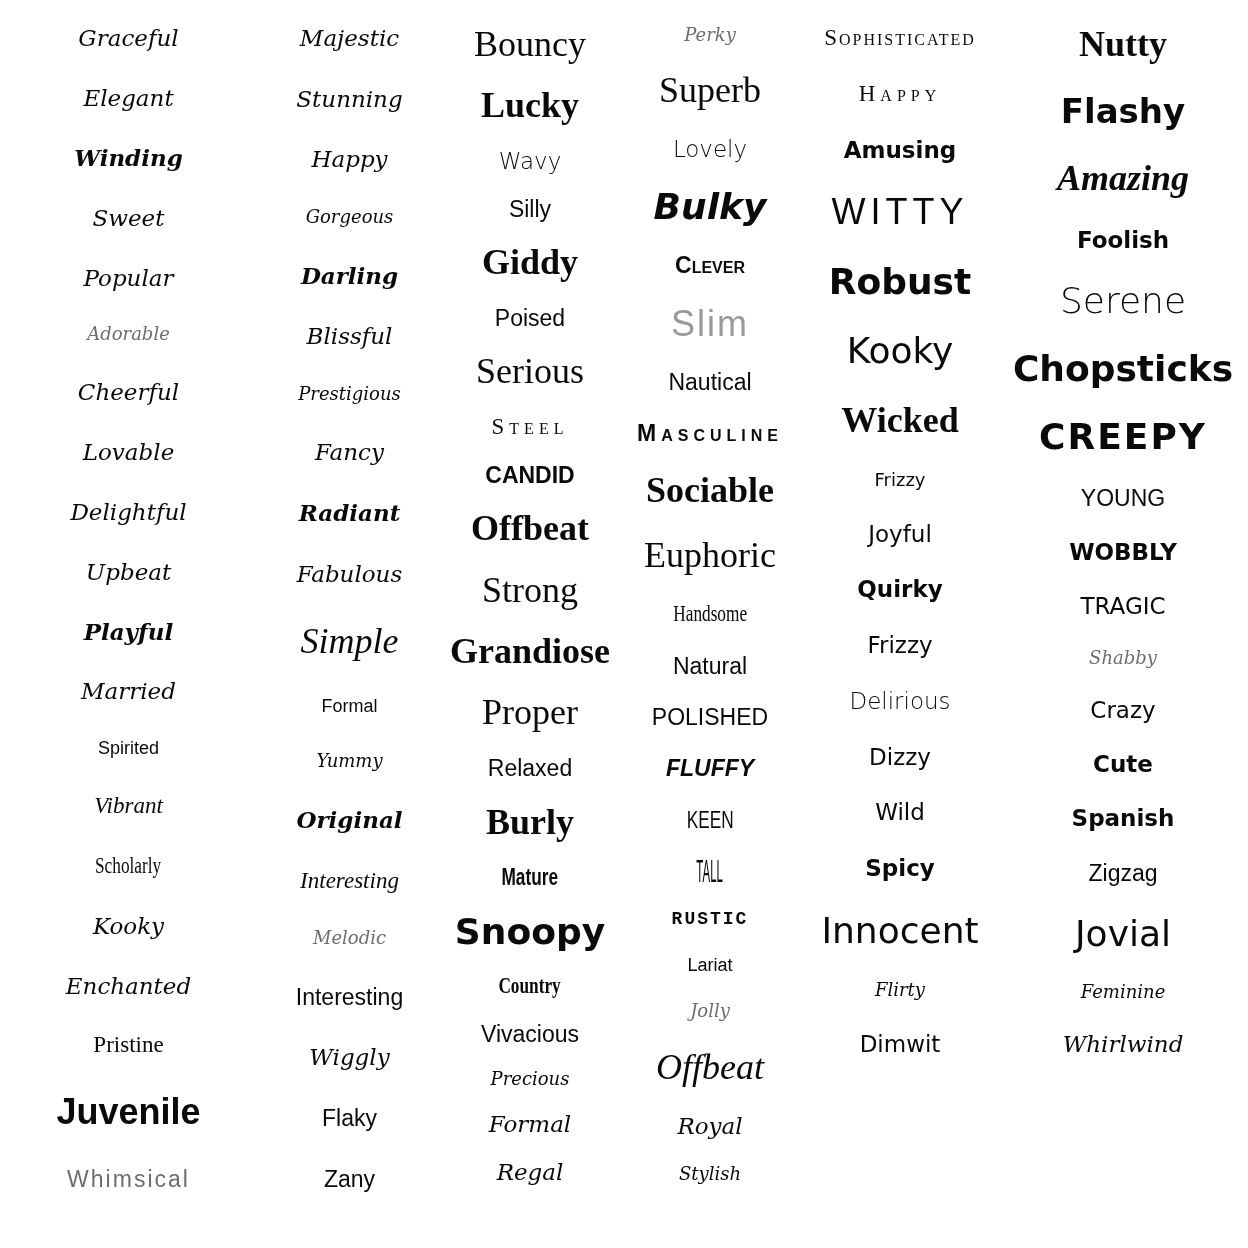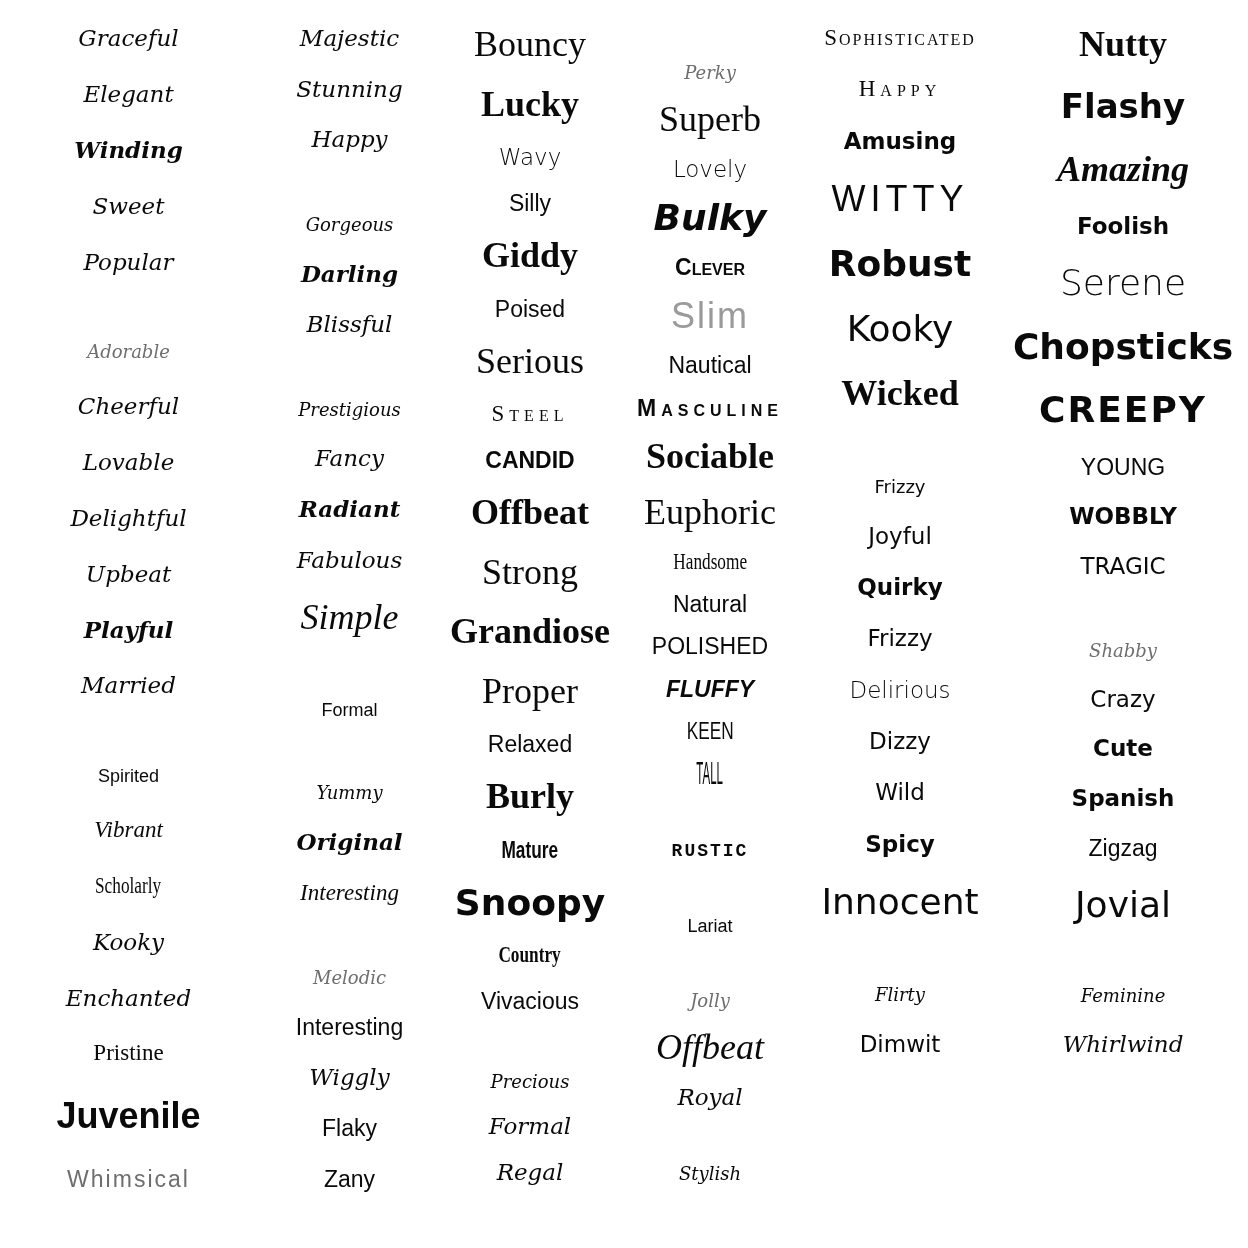--- a/index.html
+++ b/index.html
@@ -50,21 +50,21 @@
   
   .sp-1 { letter-spacing: 2px; }
   .sp-2 { letter-spacing: 5px; }
   
   .cond  { transform: scaleX(0.75); }
   .cond2 { transform: scaleX(0.5) scaleY(1.35); }
   .ital  { font-style: italic; }
   
   .gray  { color: #6e6e6e; }
   .gray2 { color: #9a9a9a; }
-  .sz-m   { font-size: 18px; margin-top: 38px; }
+  .sz-m   { font-size: 18px; }
   .sz-l   { font-size: 23px; }
   .sz-xl  { font-size: 36px; }
   .sz-xxl { font-size: 34px; }
 </style>
 </head>
 <body>
 
 <div class="poster">
   <div class="col col-a">
       <div class="word f-script sz-l">Graceful</div>

